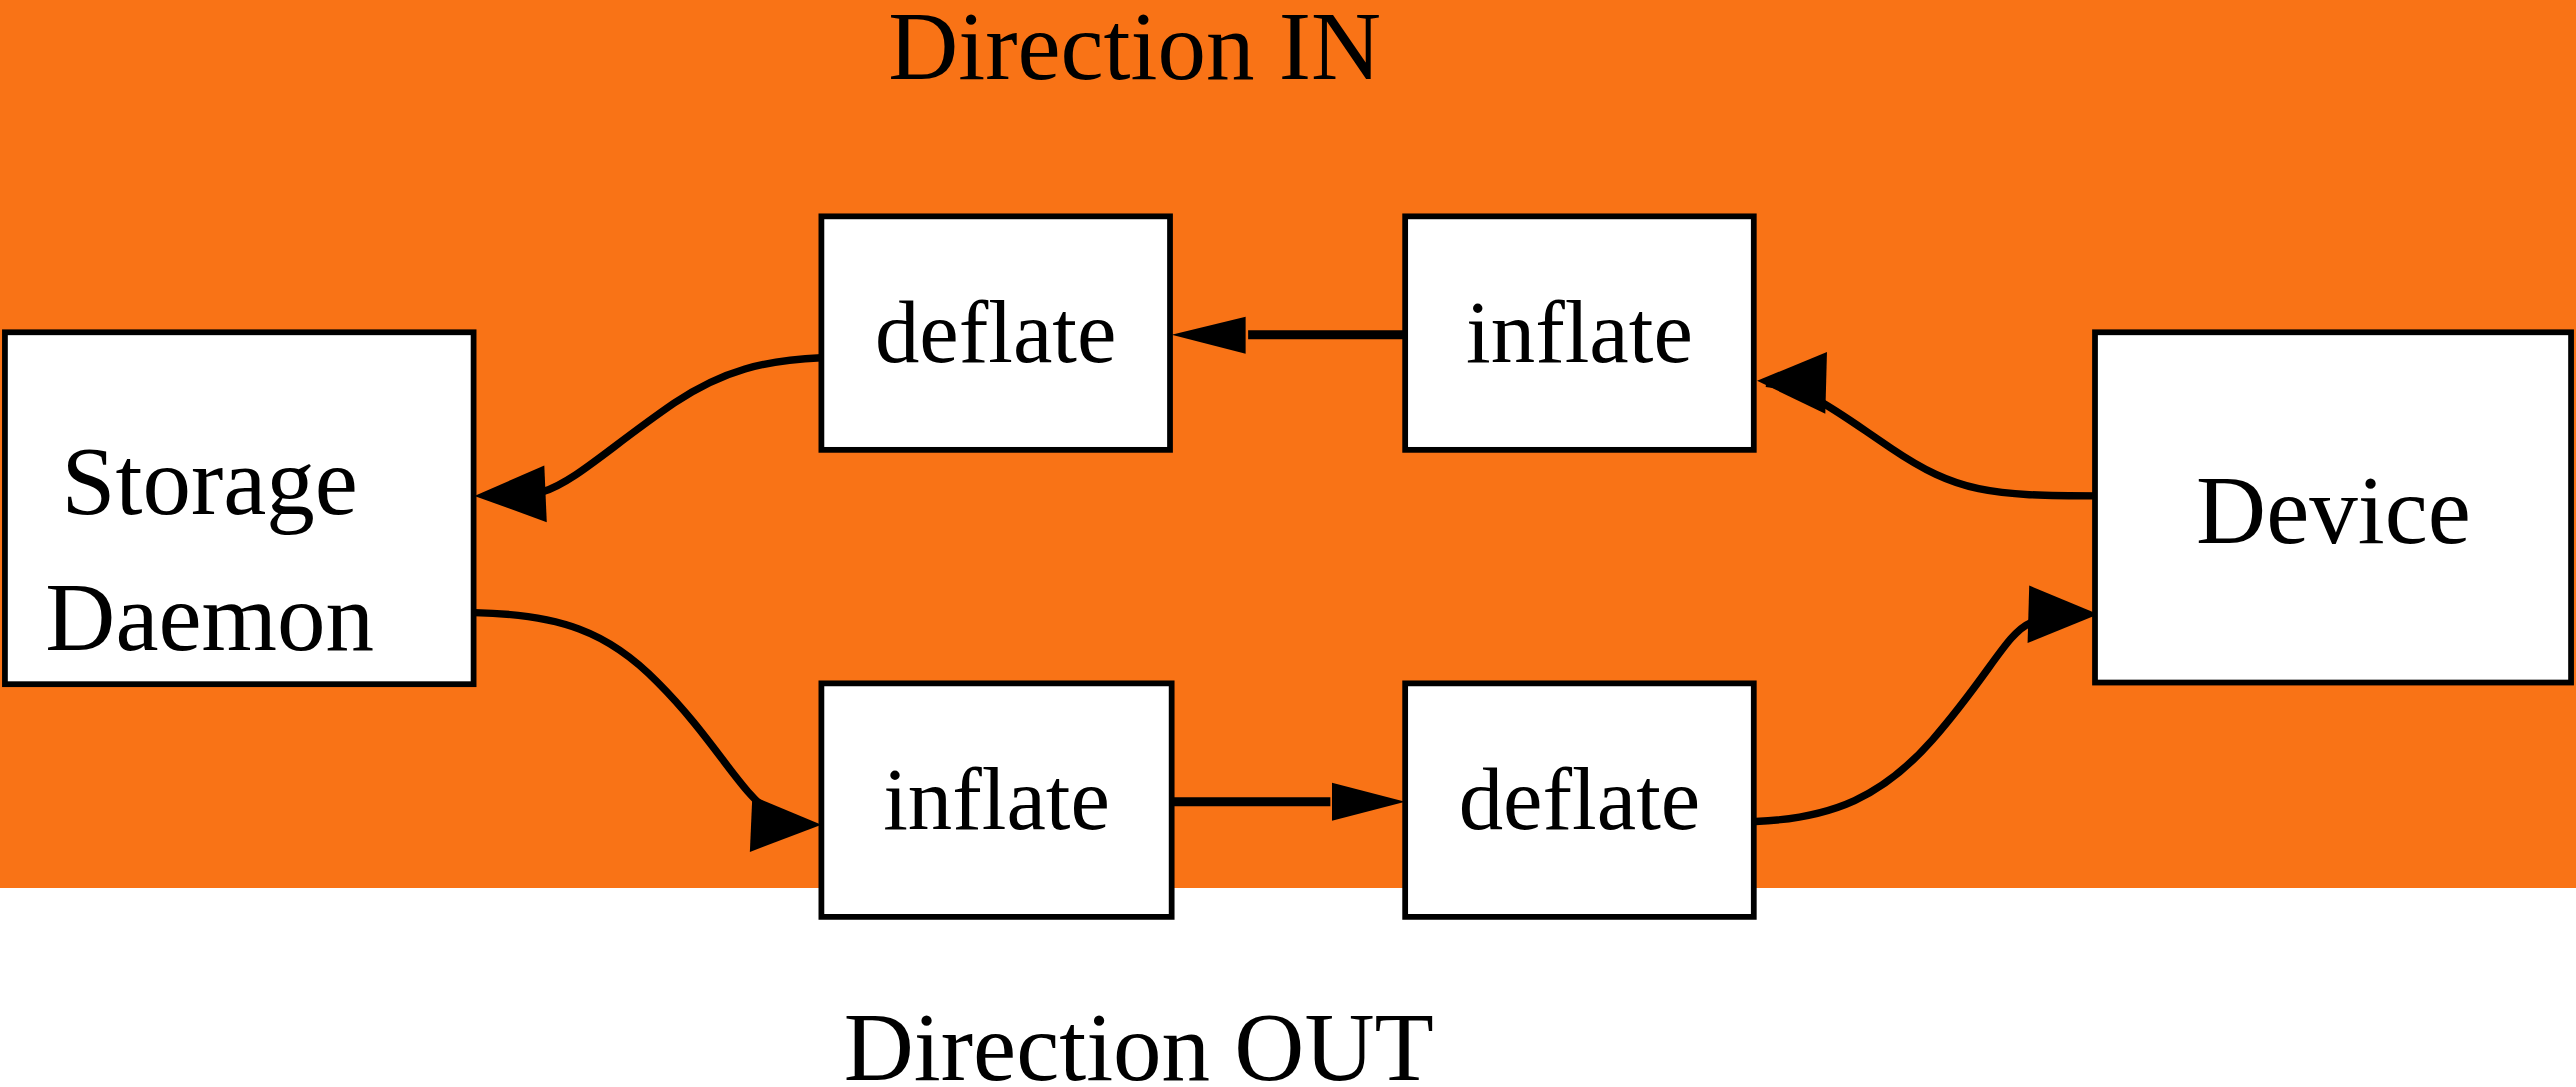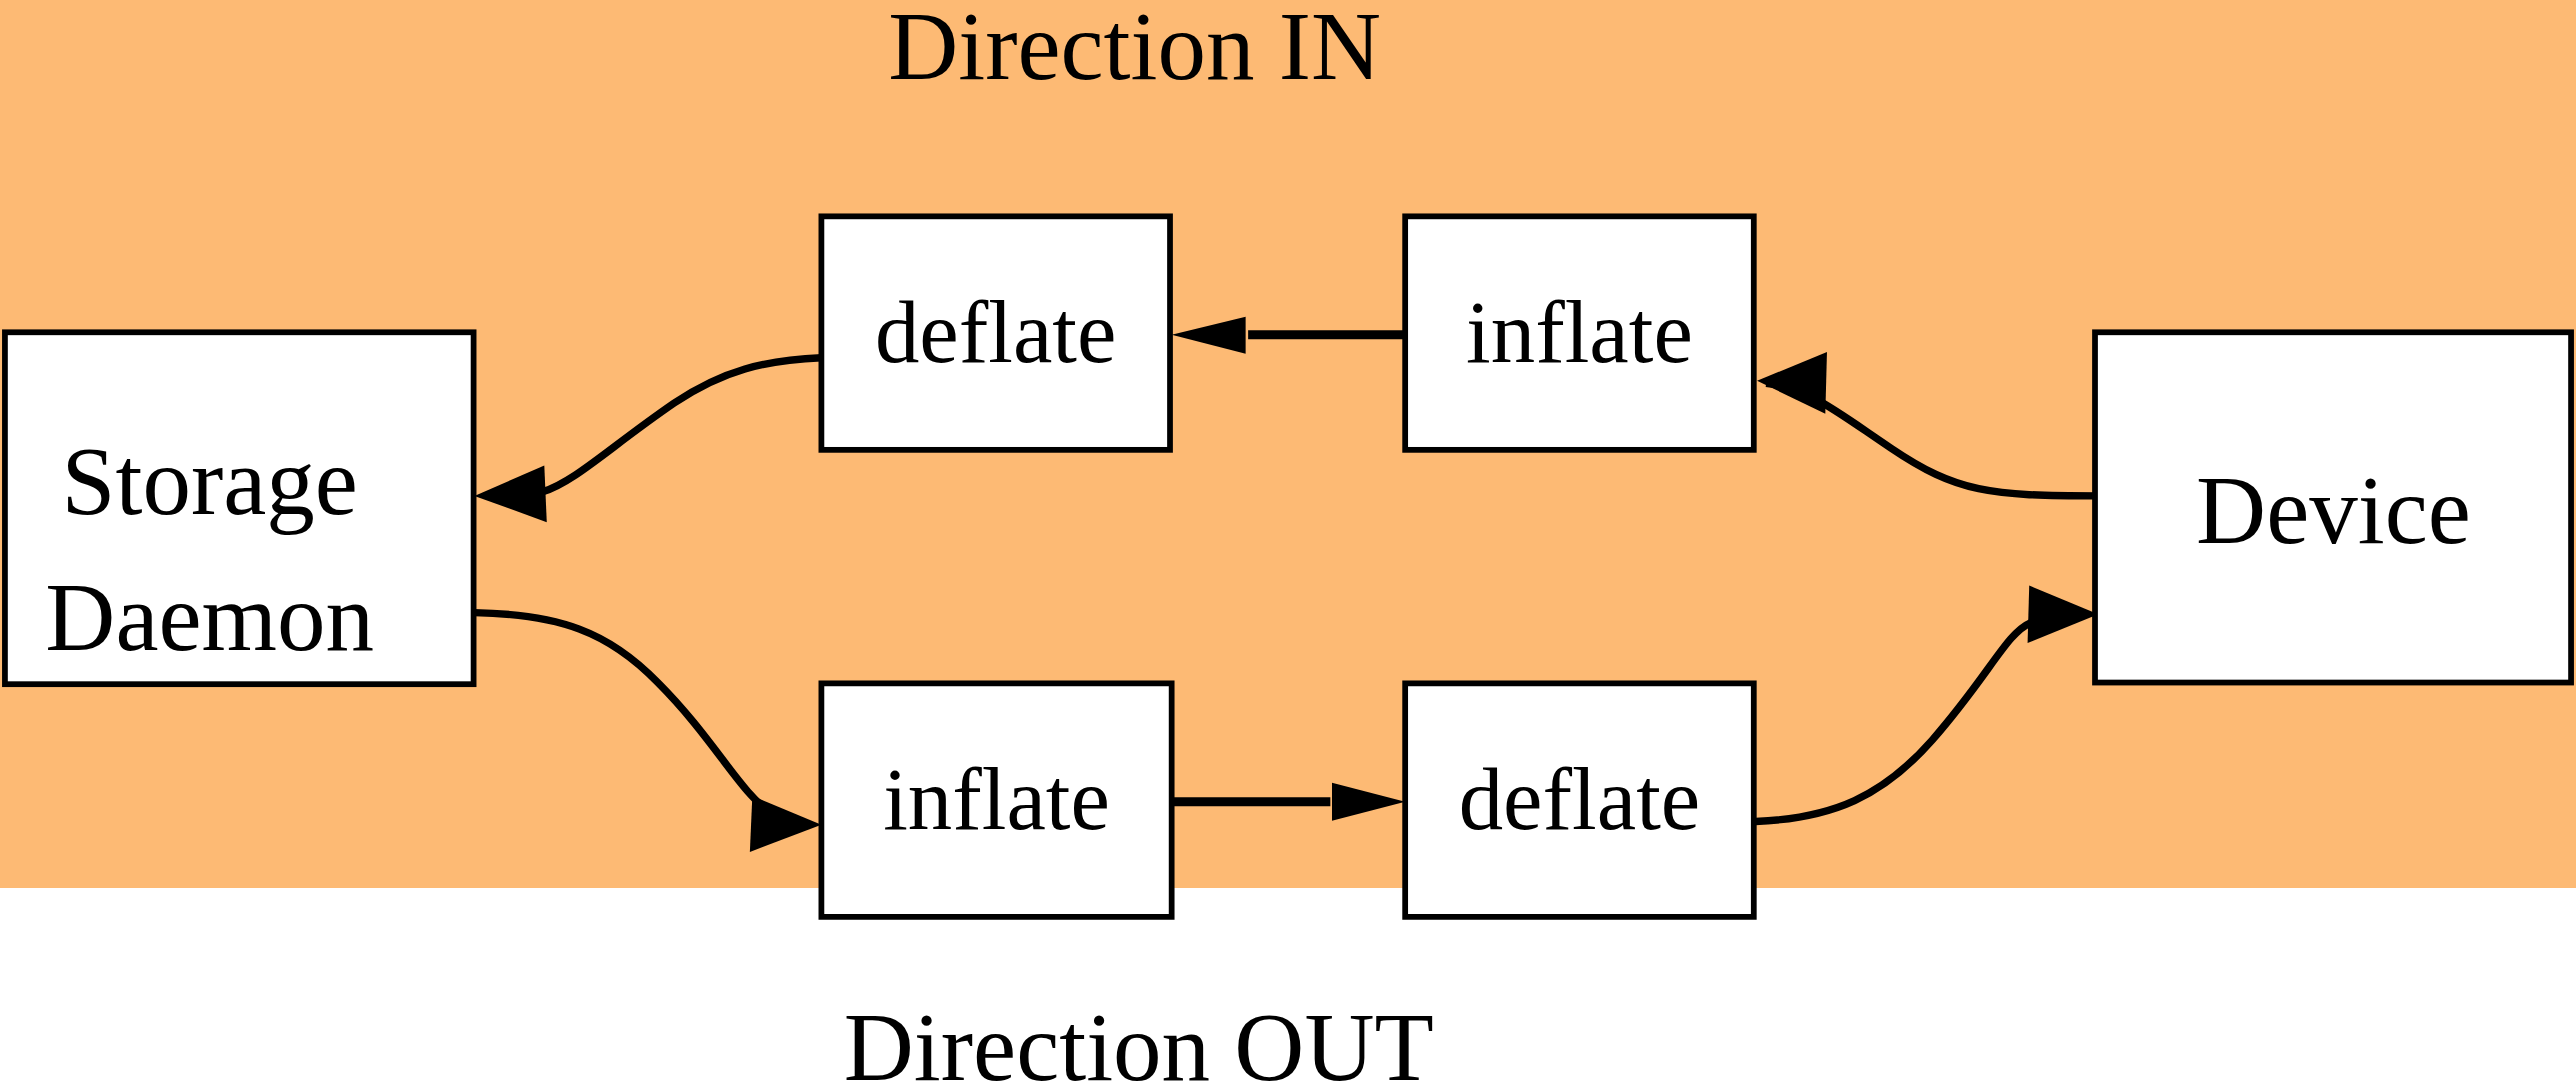--- a/index.html
+++ b/index.html
@@ -11,21 +11,21 @@
   body {
     width: 2576px;
     height: 1088px;
     overflow: hidden;
     font-family: "Liberation Serif", "DejaVu Serif", serif;
   }
   #diagram-root {
     position: relative;
     width: 2576px;
     height: 888px;
-    background: #fdba74;
+    background: #f97316;
   }
   svg.diagram-canvas {
     position: absolute;
     top: 0;
     left: 0;
     width: 2576px;
     height: 1088px;
     display: block;
   }
   .node-box {

